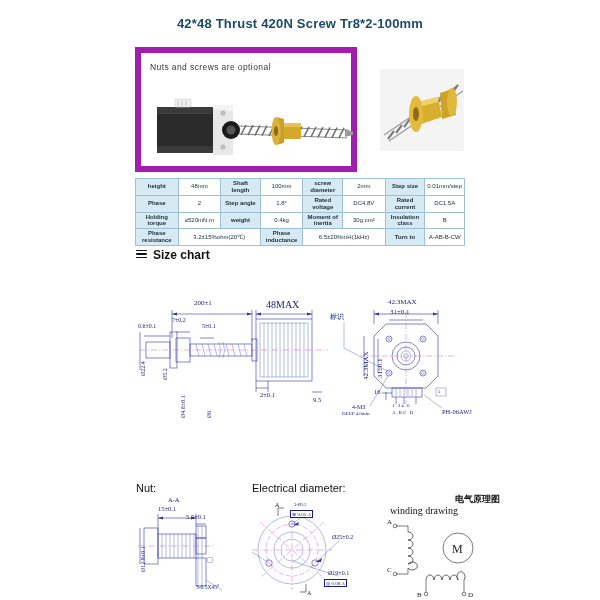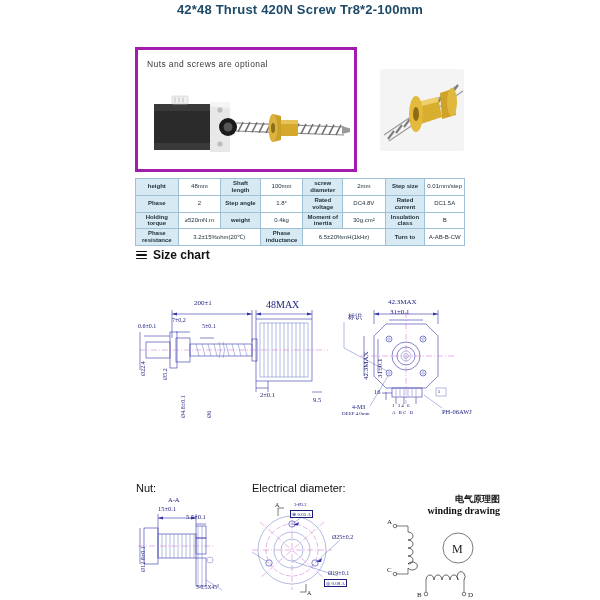--- a/index.html
+++ b/index.html
@@ -5,28 +5,28 @@
   html,body{margin:0;padding:0;}
   body{
     width:600px;height:600px;overflow:hidden;background:#ffffff;
     font-family:"Liberation Sans", sans-serif;color:#222;
   }
   .page{position:relative;width:600px;height:600px;}
 
   
   .title{
     text-align:center;font-size:13px;font-weight:bold;color:#1c4a68;
-    letter-spacing:.2px;padding-top:2px;
+    letter-spacing:.2px;padding-top:16px;
   }
 
   
   .photo-row{position:absolute;left:135px;top:47px;width:330px;height:125px;}
   .photo-box{
     position:absolute;left:0;top:0;width:222px;height:125px;
-    border:3px solid #a21caf;background:#fff;box-sizing:border-box;
+    border:6px solid #a21caf;background:#fff;box-sizing:border-box;
   }
   .photo-caption{
     position:absolute;left:9px;top:9px;font-size:8.5px;color:#3a3a3a;
     letter-spacing:.4px;
   }
   .nut-box{
     position:absolute;left:245px;top:22px;width:84px;height:82px;
     background:#f4f4f4;border-radius:3px;overflow:hidden;
   }
   .motor-art{position:absolute;left:10px;top:32px;width:205px;height:88px;}
@@ -39,44 +39,43 @@
   .spec td{
     border:1px solid #9dc0d4;padding:1px 2px;text-align:center;
     vertical-align:middle;height:13px;line-height:1.15;color:#20323c;
   }
   .spec td.lbl{background:#d7e9f3;font-weight:bold;}
   .spec td.val{background:#ffffff;}
 
   
   .sec-head{
     position:absolute;left:136px;top:248px;font-size:12px;font-weight:bold;color:#111;
-    display:flex;align-items:center;gap:6px;
+    display:flex;align-items:flex-start;gap:6px;
   }
   .bars{display:inline-block;width:11px;}
   .bars i{display:block;height:1.6px;background:#111;margin:1.8px 0;border-radius:1px;}
 
   
   .draw{position:absolute;}
   .dwg-label{position:absolute;font-family:"Liberation Serif", serif;color:#1a1a7a;}
   .blue{stroke:#3333aa;fill:none;stroke-width:.6;}
   .thin{stroke:#5566bb;fill:none;stroke-width:.45;}
   .ctr{stroke:#cc66cc;fill:none;stroke-width:.5;stroke-dasharray:6 2 1 2;}
   .blk{stroke:#222;fill:none;stroke-width:.6;}
 
   .sub-head{
     position:absolute;font-size:11px;color:#111;font-family:"Liberation Sans",sans-serif;
   }
   .cn-head{
     position:absolute;font-size:9px;font-weight:bold;color:#111;text-align:right;
     font-family:"DejaVu Sans",sans-serif;
   }
   .en-head{
-    position:absolute;font-size:10px;color:#111;text-align:right;
+    position:absolute;font-size:10px;color:#111;text-align:left;
     font-family:"Liberation Serif",serif;
-    font-weight:bold;
   }
   .tol{
     position:absolute;font-size:5px;color:#1a1a7a;border:.5px solid #1a1a7a;
     background:#fff;padding:0 1px;font-family:"Liberation Serif",serif;white-space:nowrap;
   }
   .vtxt{
     position:absolute;font-family:"Liberation Serif",serif;color:#1a1a7a;
     transform-origin:0 0;transform:rotate(-90deg);white-space:nowrap;
   }
 </style>
@@ -357,21 +356,21 @@
       <path d="M112 116 L94 103" class="thin"></path>
       <g fill="#3333aa">
         <path d="M44 22 l5 -1.6 v3.2 z"></path>
           <path d="M108 22 l-5 -1.6 v3.2 z"></path>
       </g>
     </svg>
     <div class="dwg-label" style="left:58px;top:6px;font-size:7px;">42.3MAX</div>
     <div class="dwg-label" style="left:60px;top:16px;font-size:7px;">31±0.1</div>
     <div class="vtxt" style="left:32px;top:88px;font-size:7px;">42.3MAX</div>
     <div class="vtxt" style="left:46px;top:86px;font-size:7px;">31±0.1</div>
-    <div class="dwg-label" style="left:18px;top:20px;font-size:7px;font-family:Liberation Serif, serif;">标识</div>
+    <div class="dwg-label" style="left:0;top:20px;font-size:7px;font-family:Liberation Serif, serif;">标识</div>
     <div class="dwg-label" style="left:22px;top:112px;font-size:6px;">4-M3</div>
     <div class="dwg-label" style="left:12px;top:119px;font-size:5px;">DEEP 4.0min</div>
     <div class="dwg-label" style="left:44px;top:96px;font-size:6.5px;">16</div>
     <div class="dwg-label" style="left:112px;top:116px;font-size:6.5px;">PH-06AWJ</div>
     <div class="dwg-label" style="left:62px;top:111px;font-size:5px;letter-spacing:1px;">1  34  6</div>
     <div class="dwg-label" style="left:62px;top:118px;font-size:5px;letter-spacing:1px;">A  BC  D</div>
     <div class="dwg-label" style="left:108px;top:97px;font-size:4.5px;">5</div>
   </div>
 
   <div class="sub-head" style="left:136px;top:482px;">Nut:</div>

